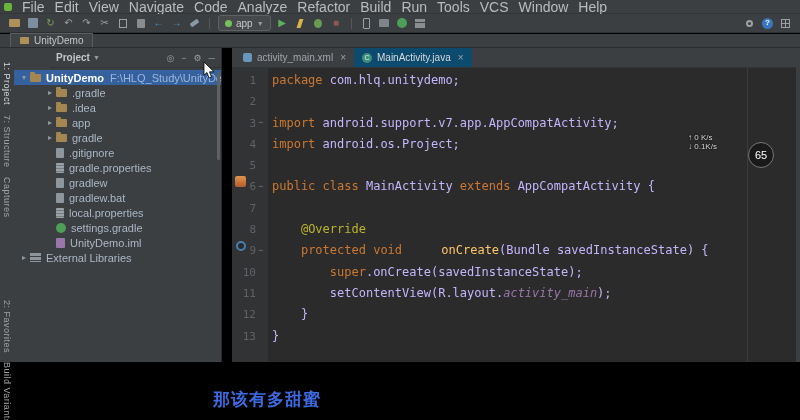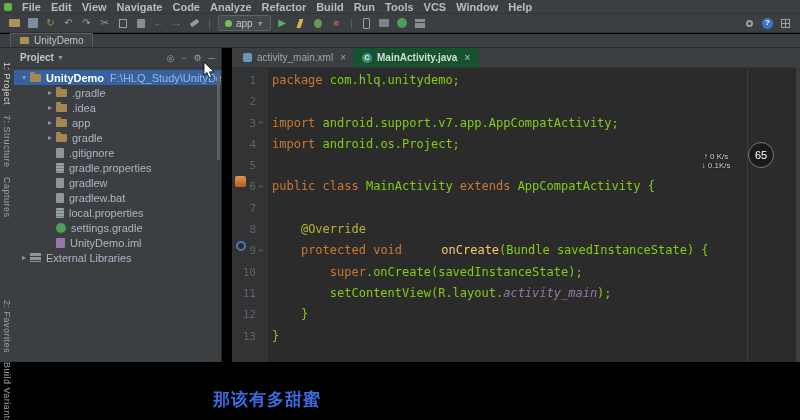--- a/index.html
+++ b/index.html
@@ -3,21 +3,21 @@
 <meta charset="utf-8">
 <style>
   html,body{margin:0;padding:0;background:#000;}
   #app{position:relative;width:800px;height:420px;background:#000;overflow:hidden;
        font-family:"Liberation Sans",sans-serif;-webkit-font-smoothing:antialiased;}
 
   
   .menubar{position:absolute;top:0;left:0;width:800px;height:14px;background:#3c3f41;
            border-bottom:1px solid #333537;display:flex;align-items:center;padding-left:4px;box-sizing:border-box;}
   .logo{width:8px;height:8px;border-radius:2px;background:#69b53b;margin-right:5px;flex:none;}
-  .menu-item{font-size:11px;color:#b9bcbe;padding:0 5px;white-space:nowrap;font-weight:bold;}
+  .menu-item{font-size:14px;color:#b9bcbe;padding:0 5px;white-space:nowrap;}
 
   
   .toolbar{position:absolute;top:14px;left:0;width:800px;height:19px;background:#3c3f41;
            border-bottom:1px solid #2e3032;display:flex;align-items:center;padding:0 8px;box-sizing:border-box;gap:5px;}
   .tb-ic{width:13px;height:13px;display:flex;align-items:center;justify-content:center;font-size:10px;line-height:1;flex:none;}
   .tb-sep{width:1px;height:11px;background:#55585a;margin:0 3px;flex:none;}
   .grow{flex:1;}
   .sh-folder::after{content:"";display:block;width:11px;height:8px;background:#ae9159;border-radius:1px;}
   .sh-save::after{content:"";display:block;width:10px;height:10px;background:#7d8ea0;border-radius:1px;}
   .sh-copy::after{content:"";display:block;width:8px;height:9px;border:1px solid #9da0a3;box-sizing:border-box;}
@@ -50,21 +50,21 @@
   .strip{position:absolute;top:48px;bottom:0;width:14px;background:linear-gradient(#3c3f41 0 314px,#000 314px);}
   .strip-left{left:0;}
   .strip-right{right:0;}
   .vlabel{position:absolute;left:2px;writing-mode:vertical-rl;font-size:9px;color:#9fa3a6;letter-spacing:.5px;white-space:nowrap;}
   .vlabel.active{color:#d8dadc;}
 
   
   .panel{position:absolute;left:14px;top:48px;width:208px;height:314px;background:#3c3f41;
          border-right:1px solid #282b2d;box-sizing:border-box;overflow:hidden;}
   .panel-header{height:19px;display:flex;align-items:center;padding:0 6px;border-bottom:1px solid #323537;
-                font-size:10px;color:#c2c6c9;}
+                font-size:10px;color:#c2c6c9;margin-left:36px;}
   .panel-title{font-weight:bold;margin-right:3px;}
   .ph-icons{margin-left:auto;display:flex;gap:7px;color:#9a9ea1;font-size:9px;align-items:center;}
   .tree{position:relative;padding-top:2px;font-size:11px;}
   .trow{height:15px;display:flex;align-items:center;color:#a9b7c6;white-space:nowrap;box-sizing:border-box;}
   .trow.selected{background:#35629e;}
   .trow.selected .tlabel{color:#ffffff;}
   .tarrow{width:12px;text-align:center;font-size:8px;color:#91989e;flex:none;}
   .tlabel{margin-left:5px;}
   .tlabel.bold{font-weight:bold;}
   .thint{margin-left:6px;color:#9cb6dc;}
@@ -75,46 +75,46 @@
   .ic-file.prop{background:repeating-linear-gradient(#99a2a8 0 2px,#747c82 2px 3px);}
   .ic-gradle{width:10px;height:10px;border-radius:50%;background:#4d9e58;}
   .ic-iml{width:9px;height:10px;background:#9876aa;border-radius:1px;}
   .ic-libs{width:11px;height:9px;background:linear-gradient(#8d969c 0 3px,#3c3f41 3px 4px,#8d969c 4px 7px,#3c3f41 7px 8px,#8d969c 8px 9px);}
   .panel-scroll{position:absolute;right:1px;top:24px;width:3px;height:88px;background:#5d6163;border-radius:2px;}
 
   
   .editor{position:absolute;left:232px;top:48px;width:564px;height:314px;background:#2b2b2b;overflow:hidden;}
   .tabbar{height:19px;background:#3c3f41;border-bottom:1px solid #323537;display:flex;align-items:stretch;padding-left:3px;}
   .tab{display:flex;align-items:center;gap:5px;padding:0 8px;font-size:10px;color:#9fa5ab;}
-  .tab.active{background:#14532d;color:#d8dadc;font-weight:bold;}
+  .tab.active{background:#0c4a6e;color:#d8dadc;}
   .tab-ic-xml{width:9px;height:9px;border-radius:2px;background:#6897bb;flex:none;}
   .tab-ic-class{width:10px;height:10px;border-radius:50%;background:#3c8f7c;color:#eaf2ef;font-size:7px;line-height:10px;
                 text-align:center;flex:none;}
   .tab-close{font-size:10px;color:#9aa0a6;margin-left:2px;}
   .codewrap{position:absolute;top:19px;left:0;right:0;bottom:0;display:flex;
             font-family:"DejaVu Sans Mono","Liberation Mono",monospace;}
   .gutter{width:36px;background:#313335;color:#606366;font-size:11px;text-align:right;
           padding:3px 12px 0 0;box-sizing:border-box;line-height:21.3px;flex:none;}
   .gnum{height:21.3px;}
   .code-area{flex:1;padding:3px 0 0 4px;line-height:21.3px;font-size:12px;color:#a9b7c6;}
   .cline{height:21.3px;white-space:pre;}
   .tk-kw{color:#cc7832;}
-  .tk-pl{color:#84cc16;}
+  .tk-pl{color:#c4b5fd;}
   .tk-an{color:#bbb529;}
   .tk-fn{color:#ffc66b;margin-left:32px;}
   .tk-st{color:#9876aa;font-style:italic;}
   .margin-guide{position:absolute;left:515px;top:19px;bottom:0;width:1px;background:#3a3d3f;}
   .gutter-class-icon{position:absolute;left:3px;top:128px;width:11px;height:11px;border-radius:2px;
                      background:linear-gradient(#e2944a,#b65c2e);}
   .override-icon{position:absolute;left:4px;top:193px;width:10px;height:10px;border-radius:50%;
                  border:2px solid #487eb0;box-sizing:border-box;background:#2b2b2b;}
   .fold{position:absolute;left:26px;width:9px;font-size:9px;color:#7d8184;line-height:9px;}
 
   
-  .speed{position:absolute;left:688px;top:152px;width:56px;text-align:center;font-size:8px;color:#d4d4d4;
+  .speed{position:absolute;left:688px;top:133px;width:56px;text-align:left;font-size:8px;color:#d4d4d4;
          line-height:9px;text-shadow:0 0 2px #000;}
   .badge{position:absolute;left:748px;top:142px;width:26px;height:26px;border-radius:50%;
          background:rgba(24,24,24,.85);border:1px solid #767676;color:#fff;font-size:11px;
          display:flex;align-items:center;justify-content:center;box-sizing:border-box;}
   .watermark{position:absolute;left:213px;top:388px;font-size:17px;font-weight:bold;color:#3d6be4;
              letter-spacing:1px;font-family:"DejaVu Sans",sans-serif;}
   .cursor{position:absolute;left:203px;top:62px;z-index:9;}
 </style>
 </head>
 <body>

